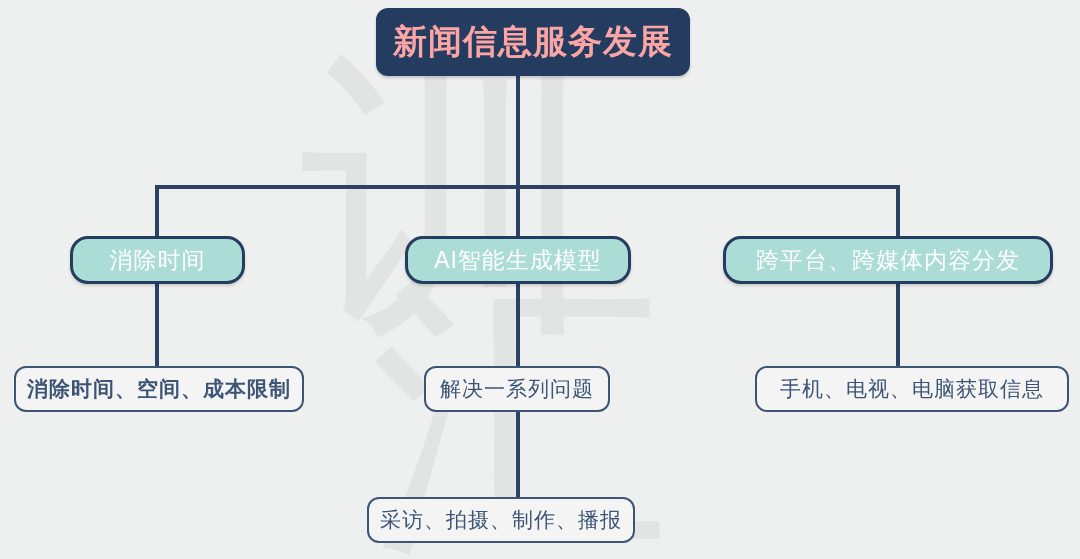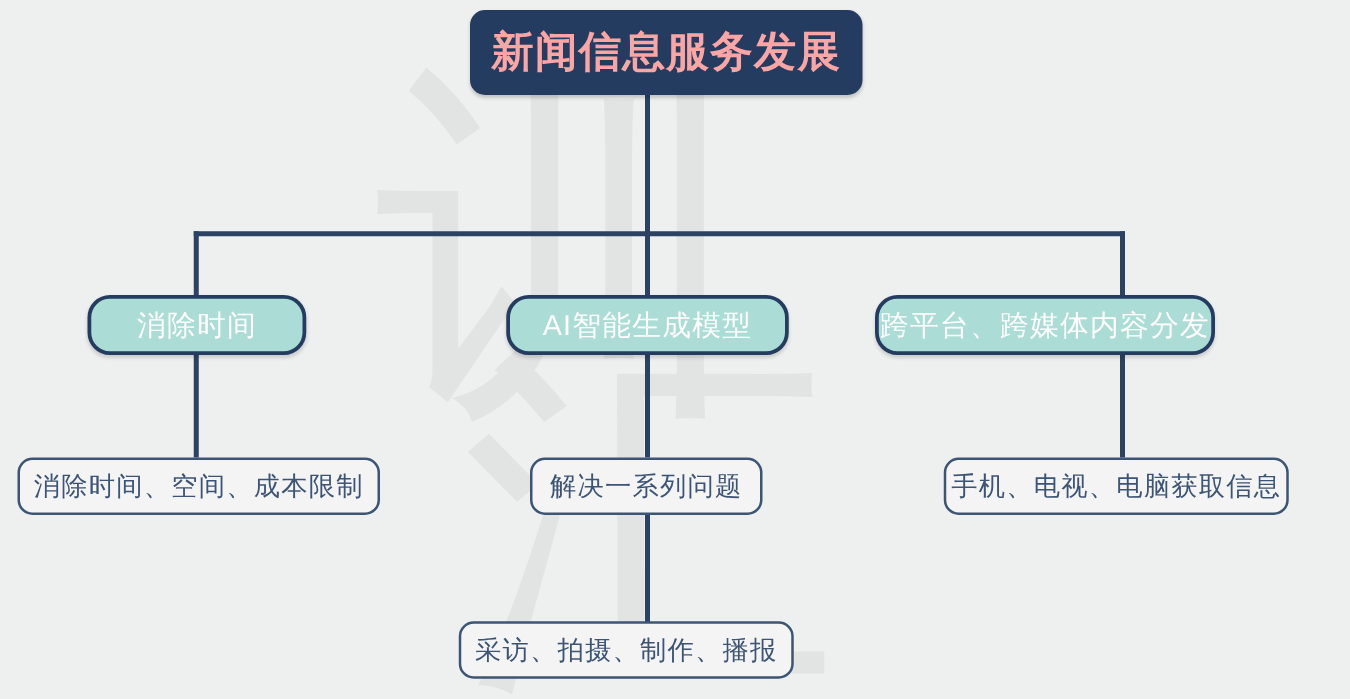--- a/index.html
+++ b/index.html
@@ -124,33 +124,33 @@
   </div>
 
   <div class="node node-branch" style="left:70px; top:236px; width:175px; height:48px;">
     <span>消除时间</span>
   </div>
 
   <div class="node node-branch" style="left:405px; top:236px; width:226px; height:48px;">
     <span>AI智能生成模型</span>
   </div>
 
-  <div class="node node-branch" style="left:700px; top:236px; width:272px; height:48px;justify-content:center;">
+  <div class="node node-branch" style="left:723px; top:236px; width:330px; height:48px;justify-content:center;">
     <span>跨平台、跨媒体内容分发</span>
   </div>
 
-  <div class="node node-leaf" style="left:14px; top:366px; width:290px; height:46px;">
+  <div class="node node-leaf" style="left:14px; top:366px; width:290px; height:46px;font-weight:bold;">
     <span>消除时间、空间、成本限制</span>
   </div>
 
   <div class="node node-leaf" style="left:424px; top:366px; width:186px; height:46px;">
     <span>解决一系列问题</span>
   </div>
 
   <div class="node node-leaf" style="left:367px; top:497px; width:268px; height:46px;">
     <span>采访、拍摄、制作、播报</span>
   </div>
 
-  <div class="node node-leaf" style="left:755px; top:366px; width:276px; height:46px;">
+  <div class="node node-leaf" style="left:755px; top:366px; width:314px; height:46px;">
     <span>手机、电视、电脑获取信息</span>
   </div>
 
 </div>
 
 </body></html>

